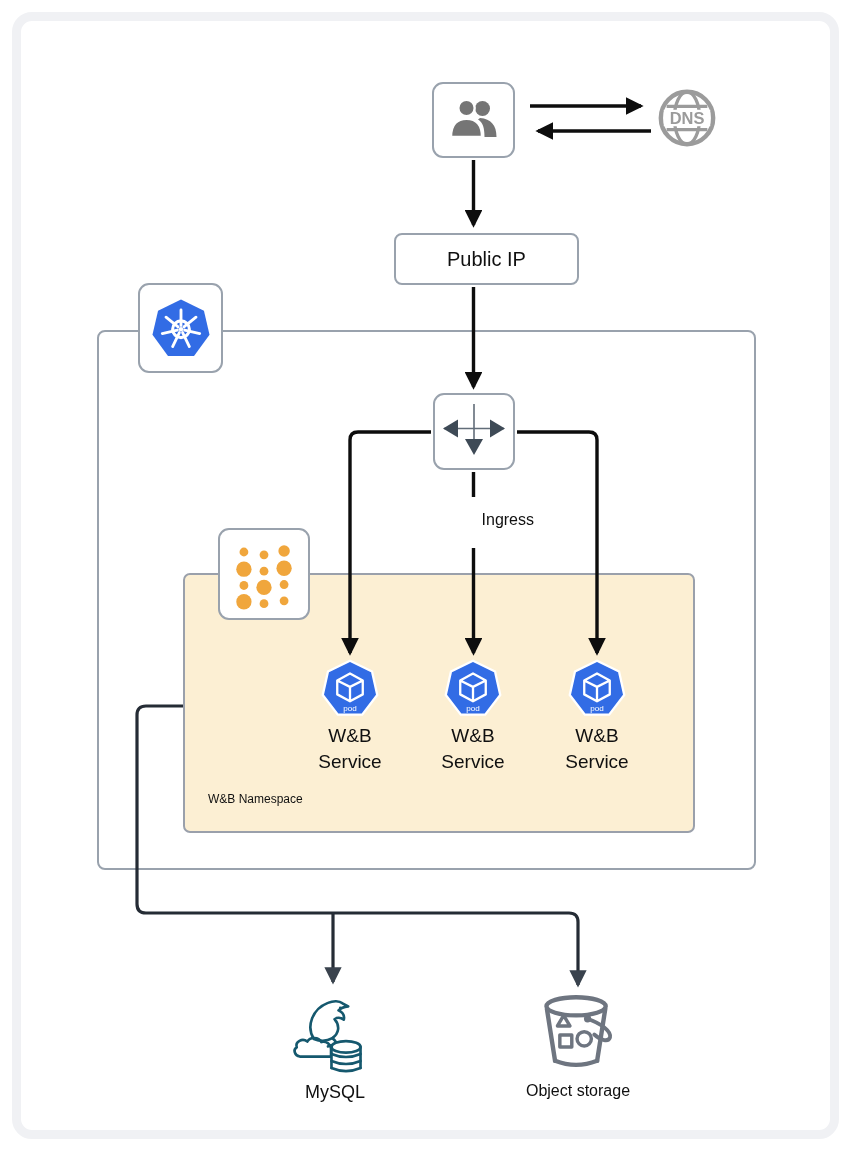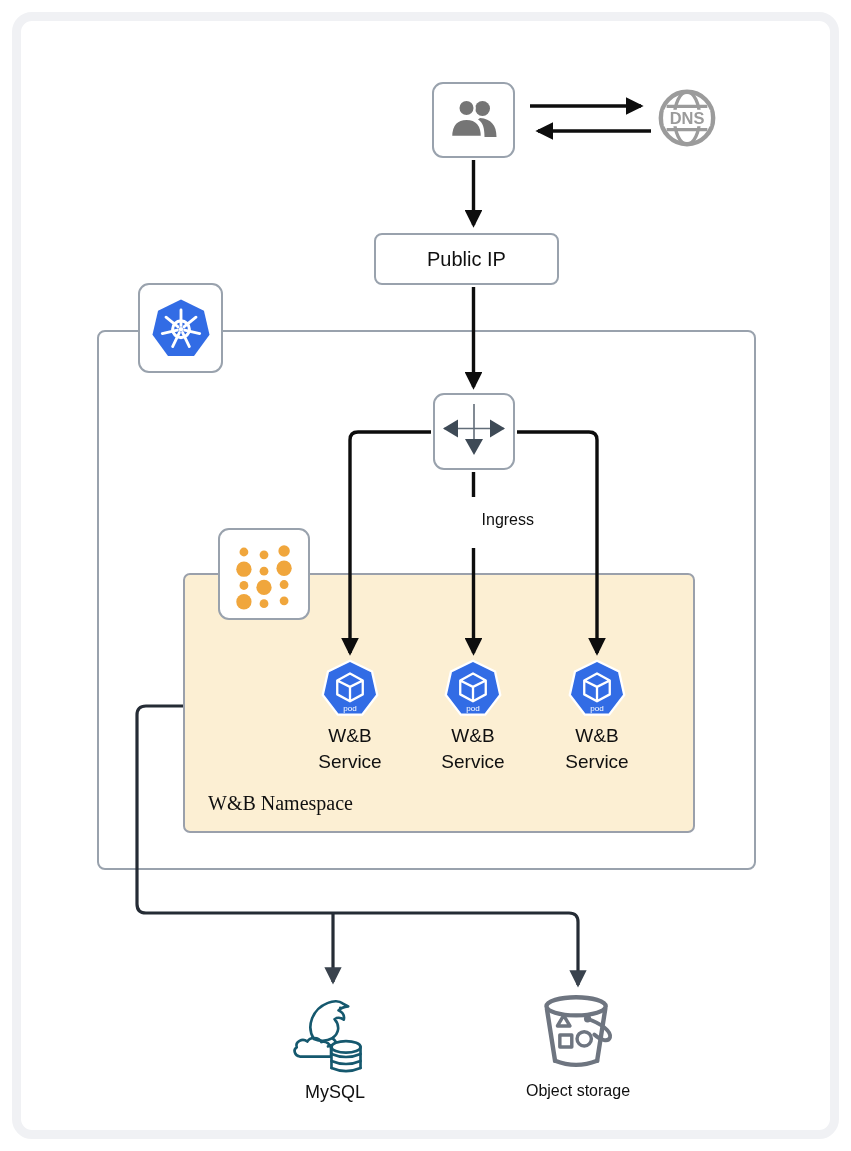--- a/index.html
+++ b/index.html
@@ -87,21 +87,21 @@
 
 <svg class="abs" style="left:656px; top:87px;" width="62" height="62" viewBox="0 0 64 64">
   <circle cx="32" cy="32" r="27" fill="none" stroke="#9b9b9b" stroke-width="4.6"></circle>
   <ellipse cx="32" cy="32" rx="13" ry="27" fill="none" stroke="#9b9b9b" stroke-width="3.4"></ellipse>
   <line x1="11" y1="20" x2="53" y2="20" stroke="#9b9b9b" stroke-width="3.4"></line>
   <line x1="11" y1="44" x2="53" y2="44" stroke="#9b9b9b" stroke-width="3.4"></line>
   <rect x="8" y="23.5" width="48" height="17" fill="#ffffff"></rect>
   <text x="32" y="38" text-anchor="middle" font-size="17" font-weight="bold" fill="#9b9b9b" font-family="Liberation Sans, sans-serif">DNS</text>
 </svg>
 
-<div class="abs node-box" style="left:374px; top:233px; width:185px; height:52px;">
+<div class="abs node-box" style="left:394px; top:233px; width:185px; height:52px;">
   <span class="lbl">Public IP</span>
 </div>
 
 <div class="abs iconbox" style="left:138px; top:283px; width:85px; height:90px;">
   <svg width="62" height="64" viewBox="0 0 100 100">
     <polygon points="50,4 87,22 96,61 71,95 29,95 4,61 13,22" fill="#326ce5"></polygon>
     <g stroke="#ffffff" stroke-width="4.6" stroke-linecap="round">
       <line x1="50" y1="46" x2="50" y2="21"></line>
       <line x1="54.7" y1="48.3" x2="74.2" y2="32.6"></line>
       <line x1="55.9" y1="53.3" x2="80.2" y2="58.9"></line>
@@ -138,21 +138,21 @@
       <circle cx="46" cy="60" r="8"></circle>
         <circle cx="46" cy="77" r="4.6"></circle>
       <circle cx="67" cy="22" r="6"></circle>
         <circle cx="67" cy="40" r="8"></circle>
       <circle cx="67" cy="57" r="4.6"></circle>
         <circle cx="67" cy="74" r="4.6"></circle>
     </g>
   </svg>
 </div>
 
-<div class="abs lbl" style="left:208px; top:792px; font-size:20px;font-family:Liberation Serif, serif;">W&amp;B Namespace</div>
+<div class="abs lbl" style="left:208px; top:792px; font-size:12px;">W&amp;B Namespace</div>
 
 <div class="abs" style="left:321px; top:659px;">
   <svg width="58" height="58" viewBox="0 0 100 100">
     <polygon points="50,3 88,21.5 97,62 71,96 29,96 3,62 12,21.5" fill="#326ce5" stroke="#ffffff" stroke-width="4"></polygon>
     <path d="M28 37 L50 25 L72 37 L72 61 L50 73 L28 61 Z M28 37 L50 48 L72 37 M50 48 L50 73" fill="none" stroke="#ffffff" stroke-width="4" stroke-linejoin="round"></path>
     <text x="50" y="89" text-anchor="middle" font-size="14" fill="#ffffff" font-family="Liberation Sans, sans-serif">pod</text>
   </svg>
 </div>
 <div class="abs center lbl" style="left:290px; top:723px; width:120px; font-size:19px; line-height:26px;">
   <div>W&amp;B</div>

